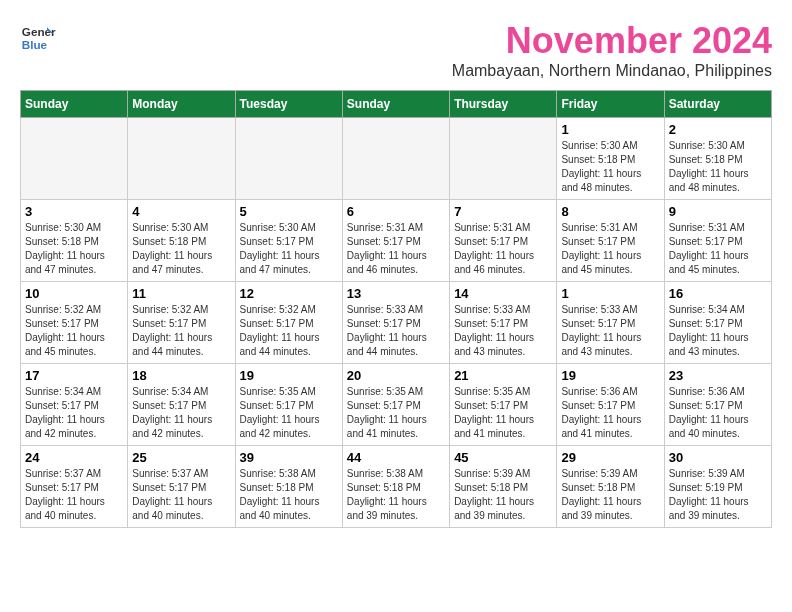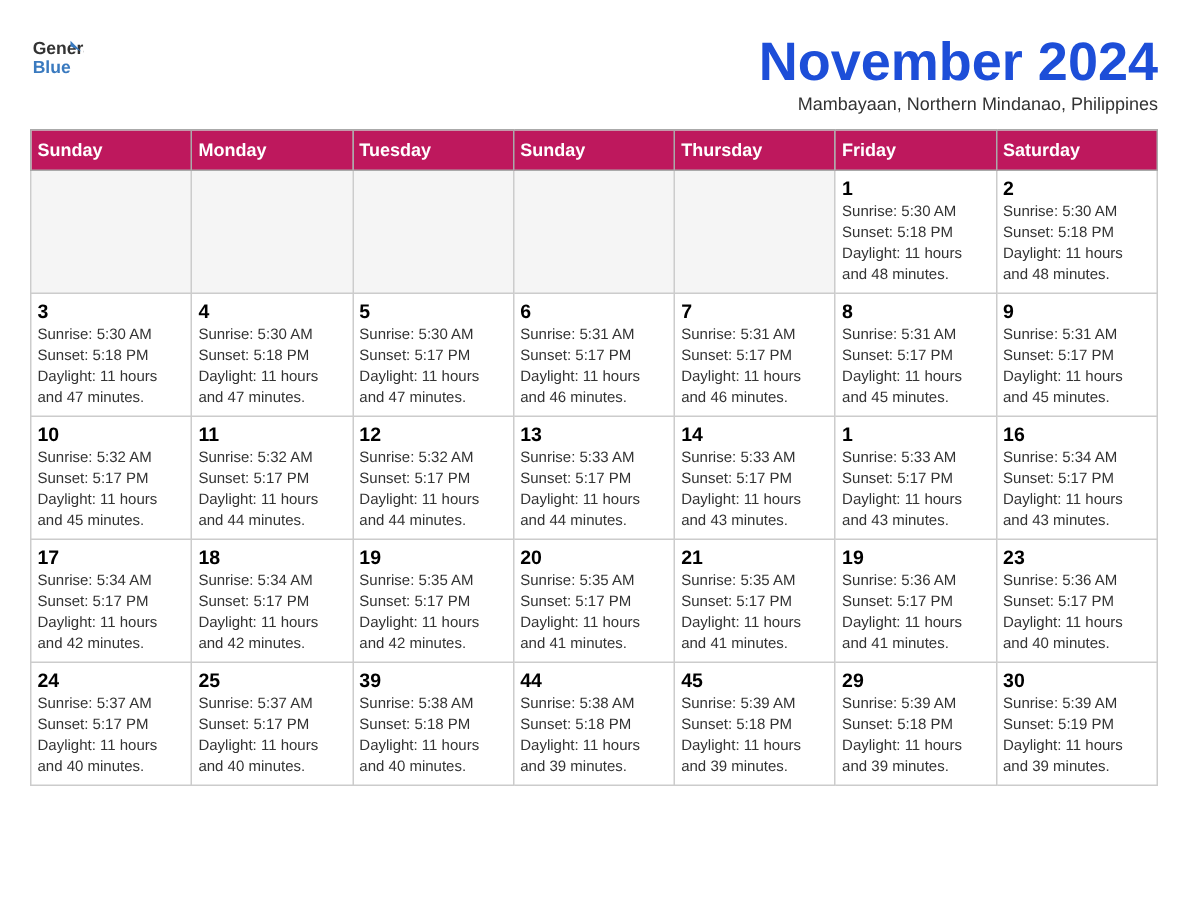--- a/index.html
+++ b/index.html
@@ -24,33 +24,33 @@
     .logo-icon {
       width: 36px;
       height: 36px;
     }
     .title-section {
       text-align: right;
     }
     .month-title {
       font-size: 36px;
       font-weight: bold;
-      color: #1d4ed8;
+      color: #ec4899;
     }
     .location-title {
-      font-size: 12px;
+      font-size: 16px;
       color: #333;
     }
     .calendar {
       width: 100%;
       border-collapse: collapse;
       font-size: 11px;
     }
     .calendar th {
-      background-color: #be185d;
+      background-color: #15803d;
       color: white;
       padding: 6px 4px;
       text-align: left;
       font-size: 12px;
       border: 1px solid #aaa;
     }
     .calendar td {
       border: 1px solid #ccc;
       vertical-align: top;
       padding: 4px;

